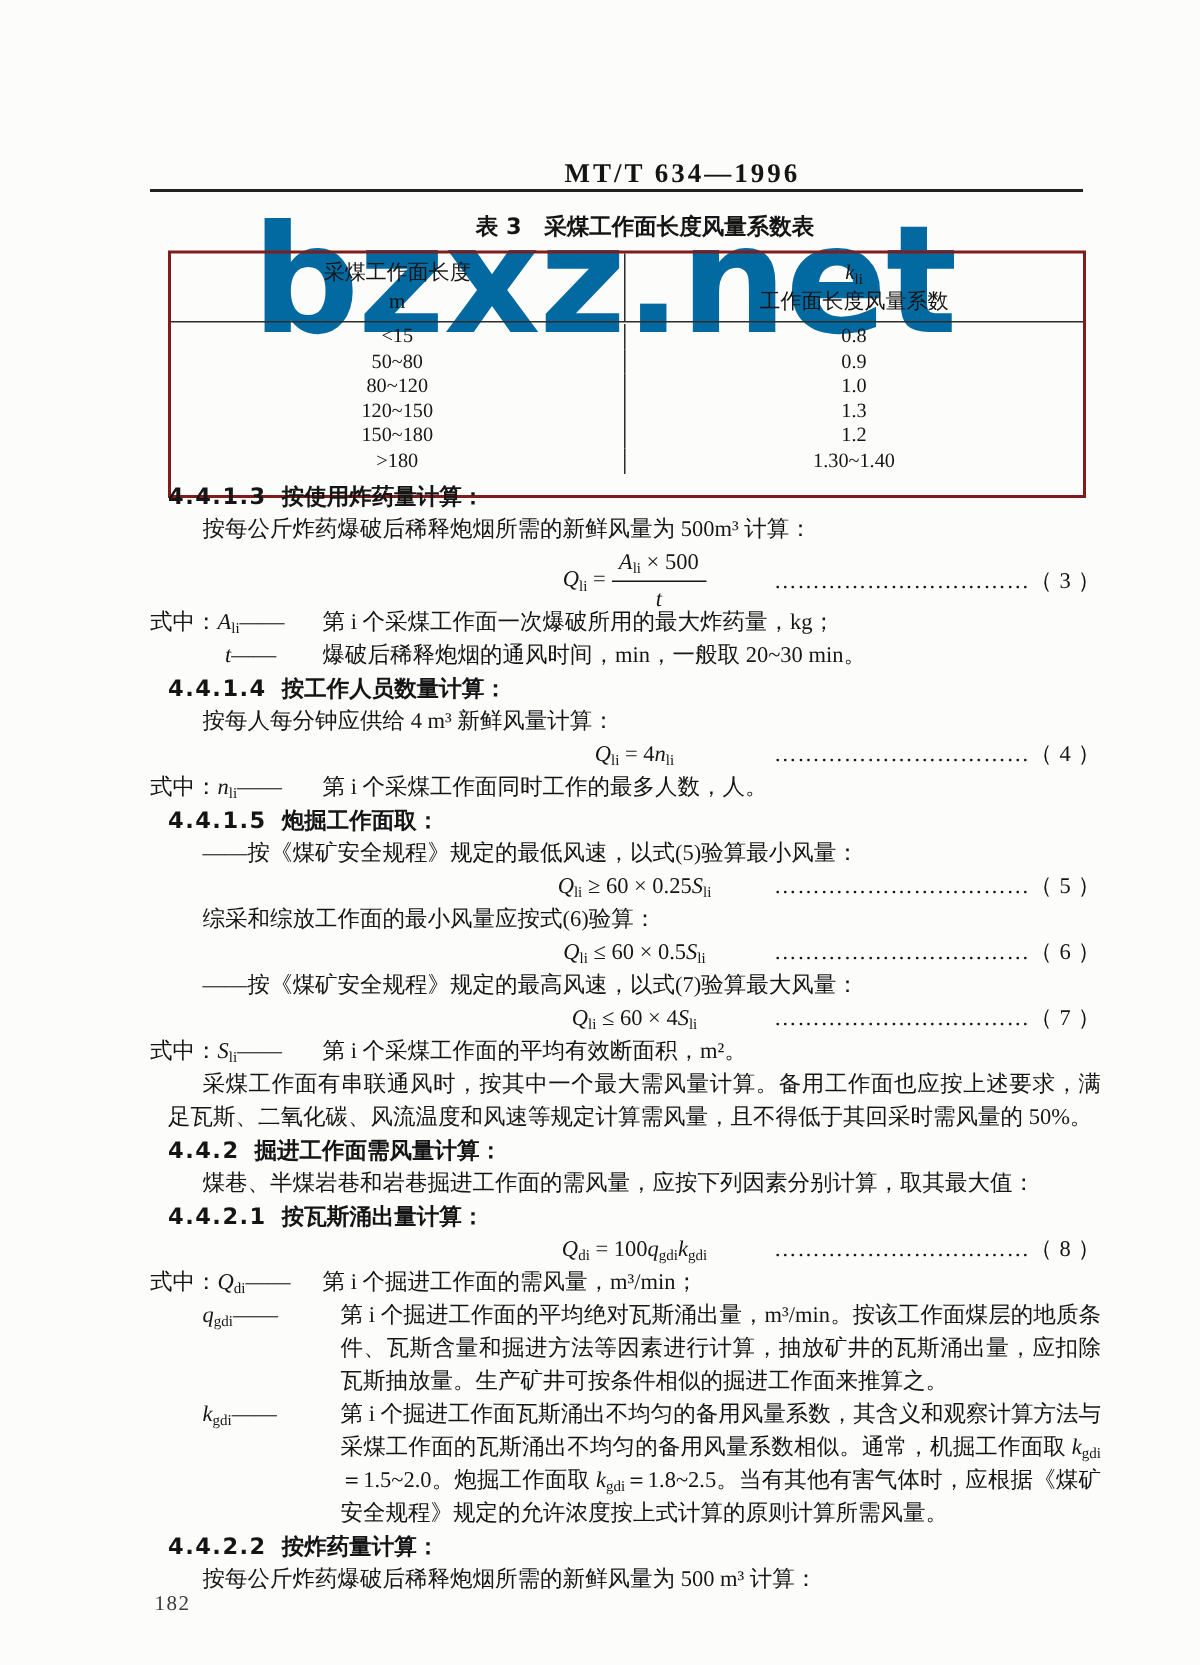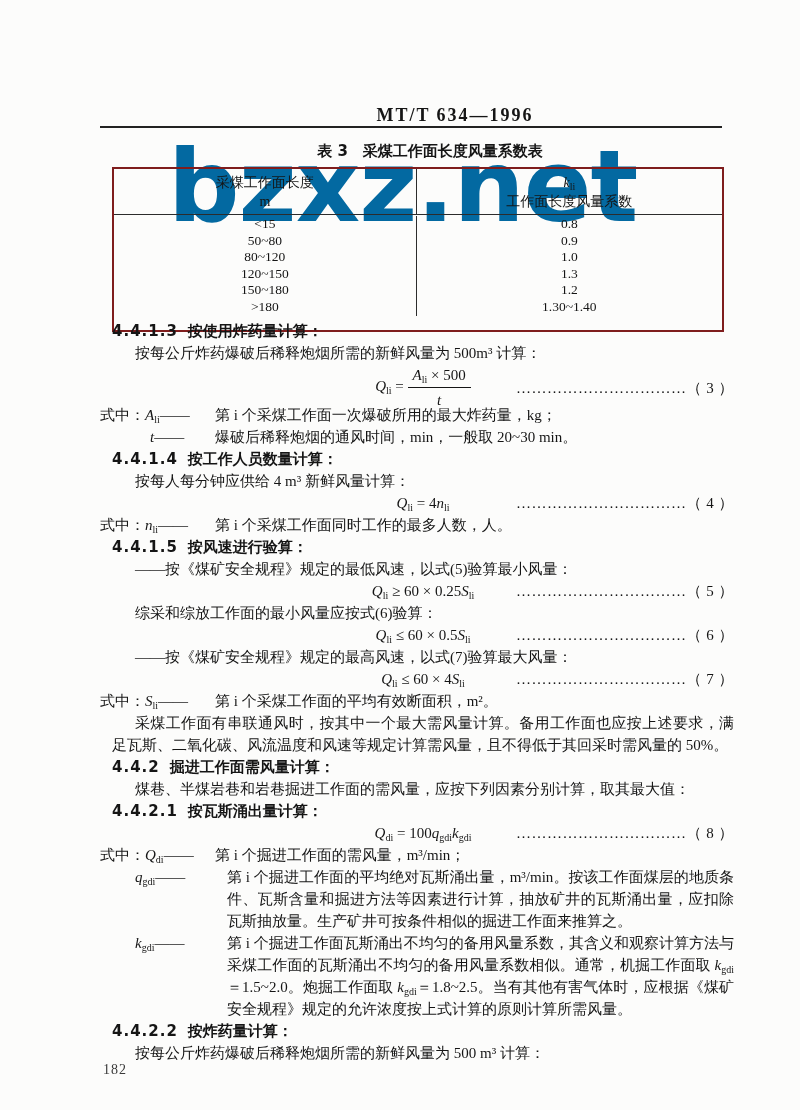--- a/index.html
+++ b/index.html
@@ -148,21 +148,21 @@
       <span></span>
       <span class="formula"><i class="v">Q</i><sub>li</sub><span> = 4</span><i class="v">n</i><sub>li</sub></span>
       <span class="eqno">……………………………（ 4 ）</span>
     </div>
     <div class="where-row">
       <span class="where-head"><span>式中：</span><i class="v">n</i><sub>li</sub><span>——</span></span>
       <span class="where-desc">第 i 个采煤工作面同时工作的最多人数，人。</span>
     </div>
 
     <div class="sec-h">
-      <span class="no">4.4.1.5</span><span>按风速进行验算：</span>
+      <span class="no">4.4.1.5</span><span>炮掘工作面取：</span>
     </div>
     <div class="indent">——按《煤矿安全规程》规定的最低风速，以式(5)验算最小风量：</div>
     <div class="eqrow">
       <span></span>
       <span class="formula"><i class="v">Q</i><sub>li</sub><span> ≥ 60 × 0.25</span><i class="v">S</i><sub>li</sub></span>
       <span class="eqno">……………………………（ 5 ）</span>
     </div>
     <div class="indent">综采和综放工作面的最小风量应按式(6)验算：</div>
     <div class="eqrow">
       <span></span>

